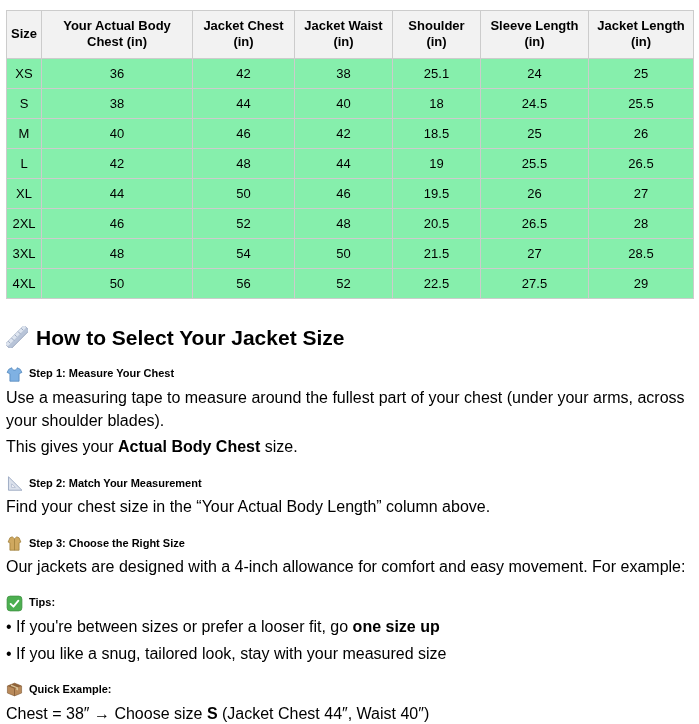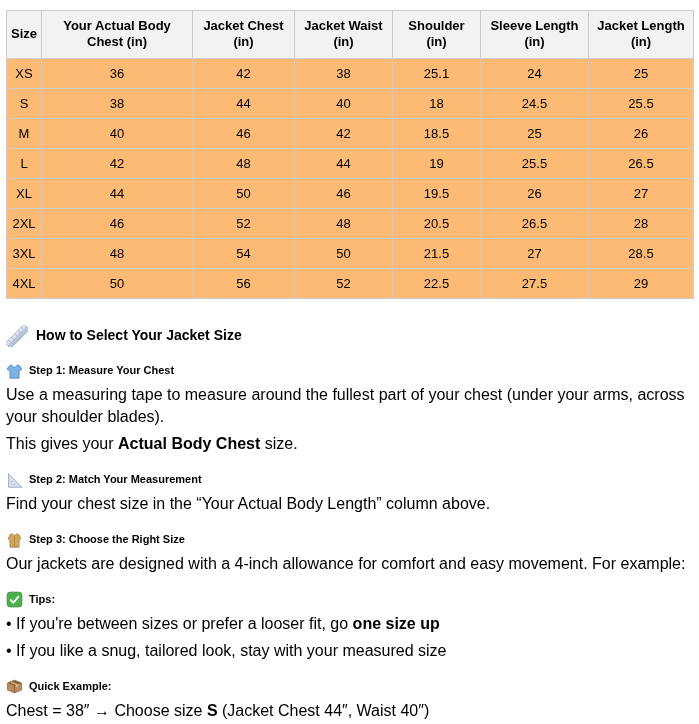--- a/index.html
+++ b/index.html
@@ -33,36 +33,36 @@
     padding:7px 4px;
   }
   table.size-table th{
     background:var(--header-bg);
     font-weight:bold;
     line-height:1.25;
     height:44px;
   }
   table.size-table td{
     height:30px;
-    background:#fdba74;
+    background:#86efac;
   }
   col.c-size{width:35px;}
   col.c-body{width:151px;}
   col.c-chest{width:102px;}
   col.c-waist{width:98px;}
   col.c-shoulder{width:88px;}
   col.c-sleeve{width:108px;}
   col.c-length{width:105px;}
   
   .guide-title{
     display:flex;
     align-items:center;
     gap:8px;
     margin:26px 0 6px 0;
-    font-size:14px;
+    font-size:21px;
     font-weight:bold;
     line-height:1.2;
   }
   .section{margin-top:16px;}
   .section-heading{
     display:flex;
     align-items:center;
     gap:6px;
     font-size:11px;
     font-weight:bold;

